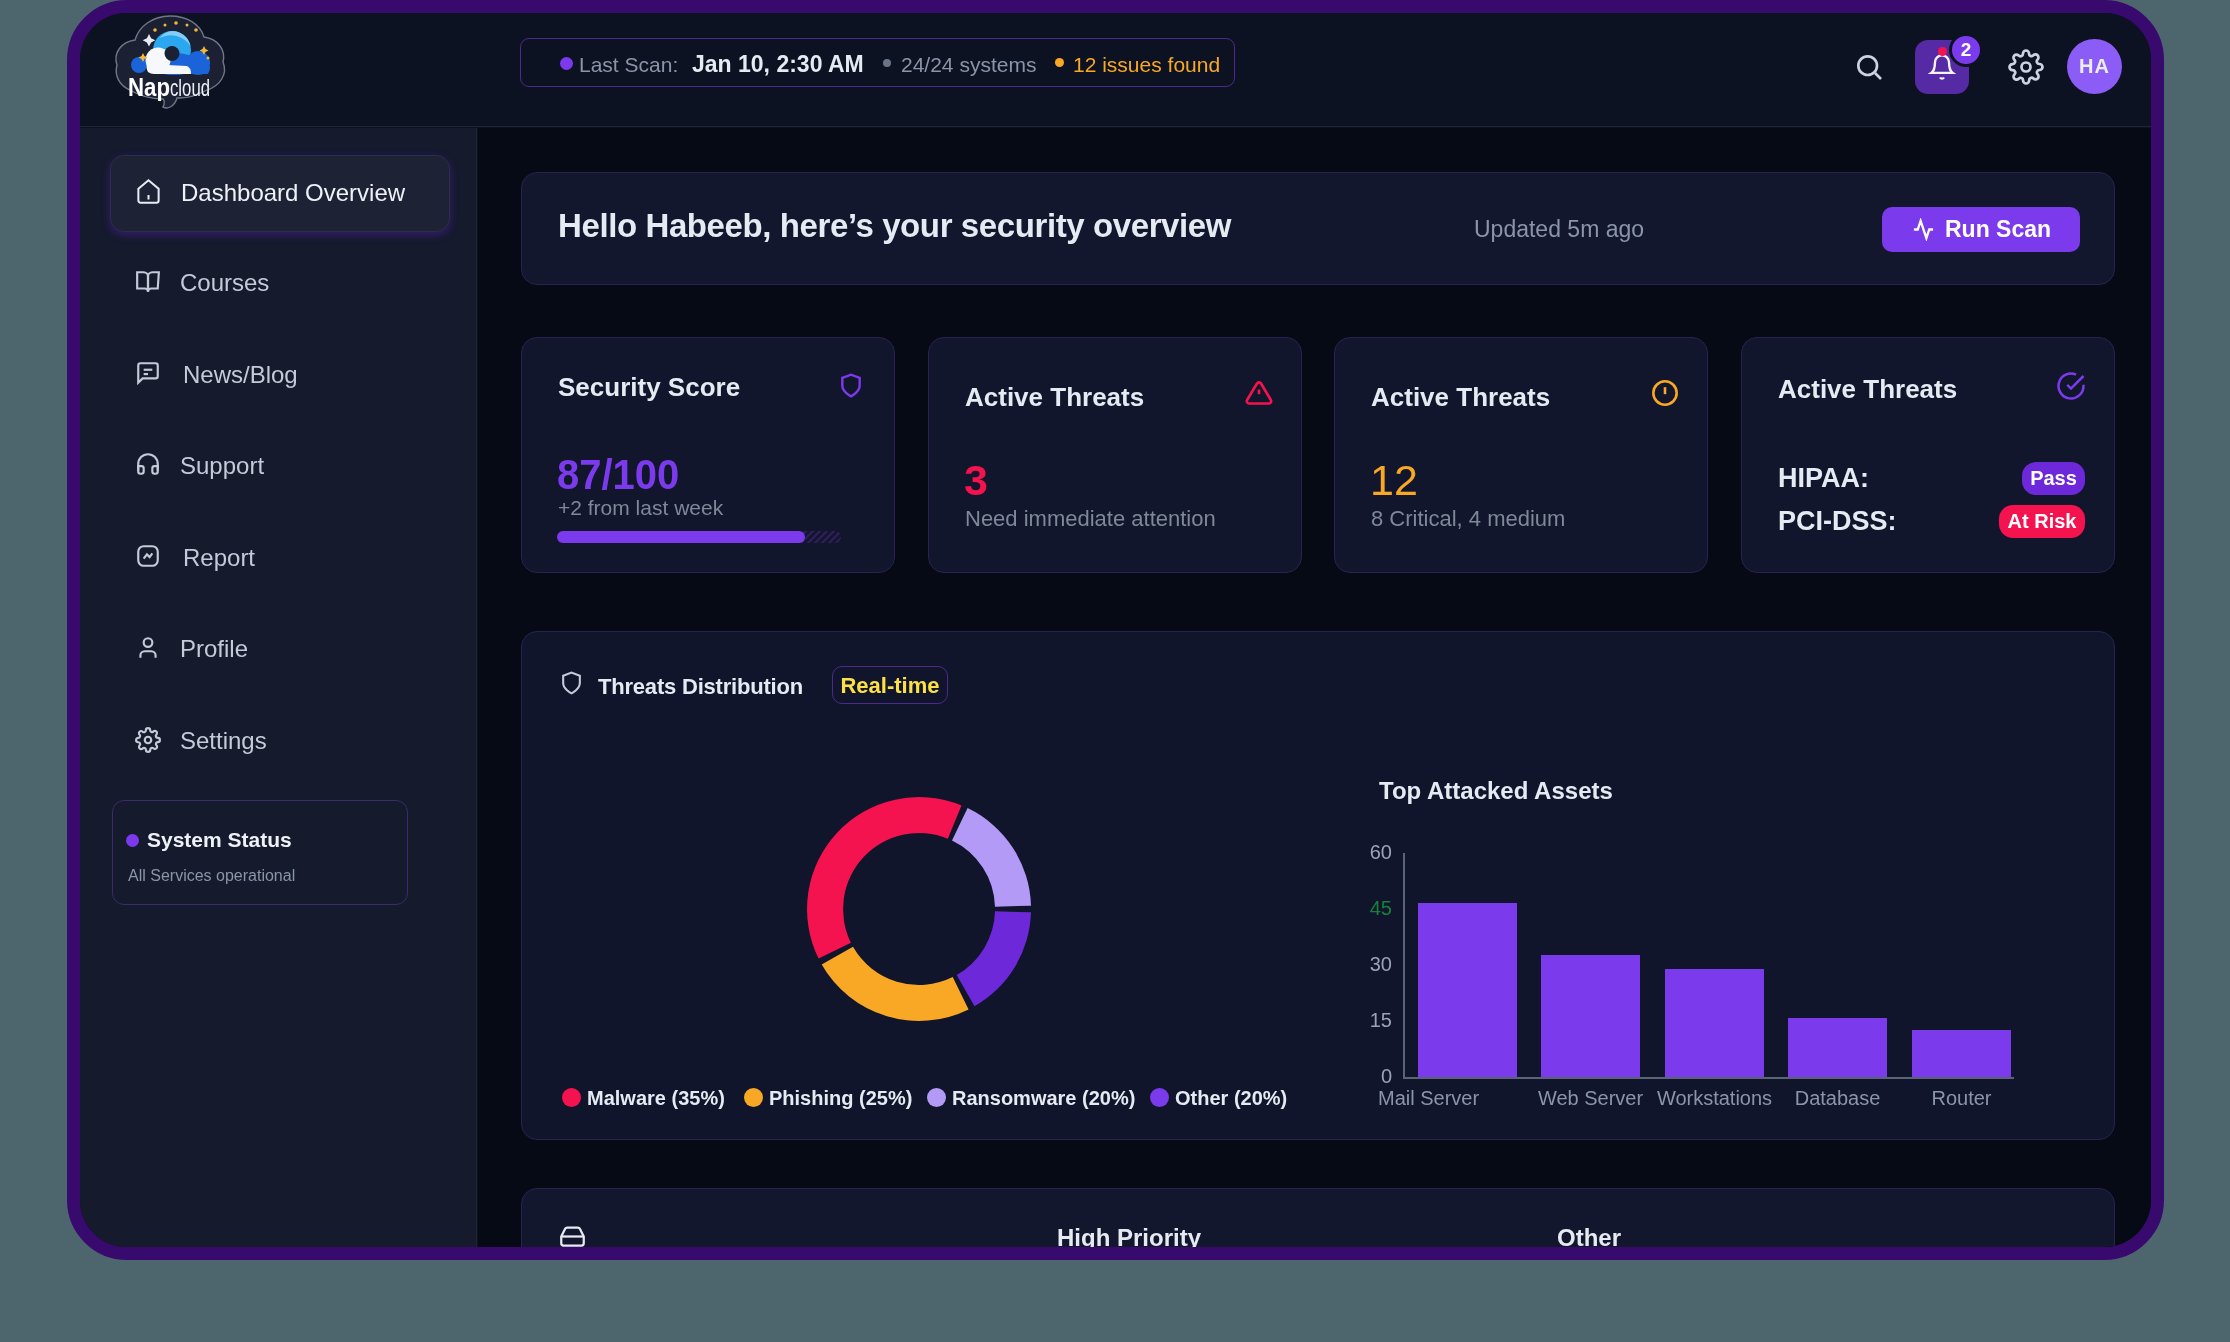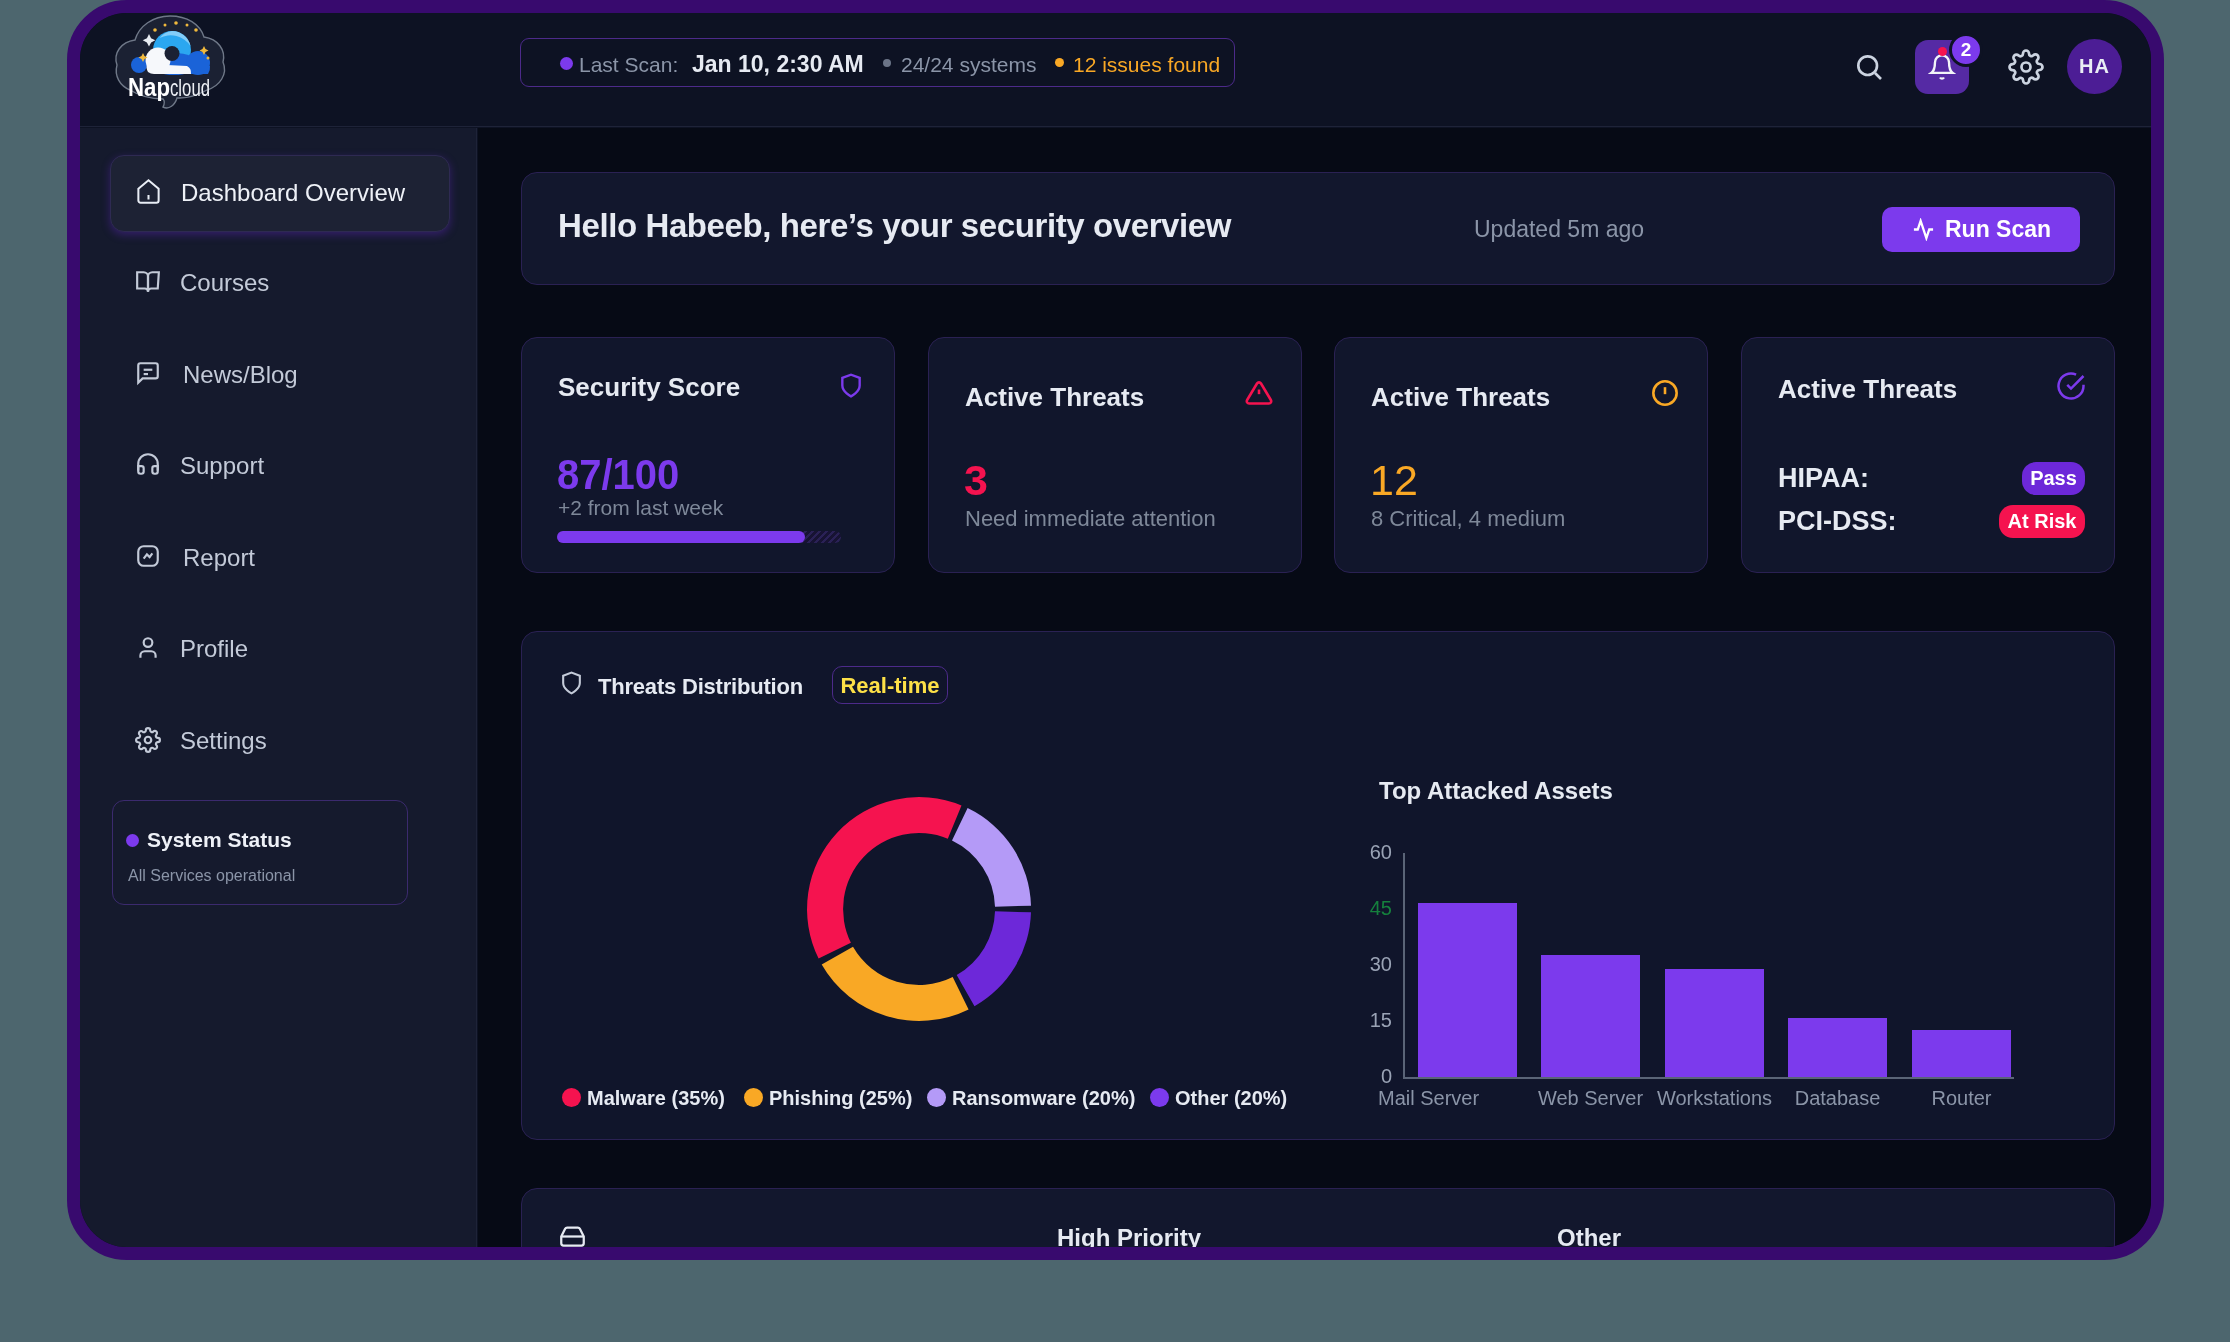--- a/index.html
+++ b/index.html
@@ -66,21 +66,21 @@
           <path d="M18 8a6 6 0 0 0-12 0c0 7-3 9-3 9h18s-3-2-3-9"></path>
           <path d="M13.7 21a2 2 0 0 1-3.4 0"></path>
         </svg>
     <div class="abs" style="left:23px; top:7px; width:9px; height:9px; border-radius:50%; background:#f5134f;"></div>
   </div>
   <div class="abs" style="left:1869px; top:20px; width:34px; height:34px; border-radius:50%; background:#7c3aed; border:3px solid #0d1223; color:#fff; font-size:19px; font-weight:bold; text-align:center; line-height:28px;">2</div>
   <svg class="abs" style="left:1928px; top:36px;" width="36" height="36" viewBox="0 0 24 24" fill="none" stroke="#cbd3e0" stroke-width="1.8">
         <circle cx="12" cy="12" r="3"></circle>
         <path d="M19.4 15a1.65 1.65 0 0 0 .33 1.82l.06.06a2 2 0 0 1 0 2.83 2 2 0 0 1-2.83 0l-.06-.06a1.65 1.65 0 0 0-1.82-.33 1.65 1.65 0 0 0-1 1.51V21a2 2 0 0 1-2 2 2 2 0 0 1-2-2v-.09A1.65 1.65 0 0 0 9 19.4a1.65 1.65 0 0 0-1.82.33l-.06.06a2 2 0 0 1-2.83 0 2 2 0 0 1 0-2.83l.06-.06a1.65 1.65 0 0 0 .33-1.82 1.65 1.65 0 0 0-1.51-1H3a2 2 0 0 1-2-2 2 2 0 0 1 2-2h.09A1.65 1.65 0 0 0 4.6 9a1.65 1.65 0 0 0-.33-1.82l-.06-.06a2 2 0 0 1 0-2.83 2 2 0 0 1 2.83 0l.06.06a1.65 1.65 0 0 0 1.82.33H9a1.65 1.65 0 0 0 1-1.51V3a2 2 0 0 1 2-2 2 2 0 0 1 2 2v.09a1.65 1.65 0 0 0 1 1.51 1.65 1.65 0 0 0 1.82-.33l.06-.06a2 2 0 0 1 2.83 0 2 2 0 0 1 0 2.83l-.06.06a1.65 1.65 0 0 0-.33 1.82V9a1.65 1.65 0 0 0 1.51 1H21a2 2 0 0 1 2 2 2 2 0 0 1-2 2h-.09a1.65 1.65 0 0 0-1.51 1z"></path>
       </svg>
-  <div class="abs" style="left:1987px; top:26px; width:55px; height:55px; border-radius:50%; background:#4c1d95; color:#e9edf4; font-size:20px; font-weight:bold; text-align:center; line-height:55px; letter-spacing:1px;">HA</div>
+  <div class="abs" style="left:1987px; top:26px; width:55px; height:55px; border-radius:50%; background:#8b5cf6; color:#e9edf4; font-size:20px; font-weight:bold; text-align:center; line-height:55px; letter-spacing:1px;">HA</div>
 
   <div class="abs" style="left:30px; top:142px; width:340px; height:77px; background:#1d2234; border:1px solid #2e2a52; border-radius:14px; box-shadow:0 3px 8px rgba(109,40,217,0.35);"></div>
   <svg class="abs" style="left:55px; top:165px;" width="27" height="27" viewBox="0 0 24 24" fill="none" stroke="#e8edf5" stroke-width="1.8">
         <path d="M3 9.5 12 2l9 7.5V20a2 2 0 0 1-2 2H5a2 2 0 0 1-2-2z"></path>
         <line x1="12" y1="15" x2="12" y2="19"></line>
       </svg>
   <div class="abs" style="left:101px; top:166px; font-size:24px; color:#eef1f7;">Dashboard Overview</div>
 
   <svg class="abs" style="left:55px; top:256px;" width="26" height="26" viewBox="0 0 24 24" fill="none" stroke="#c3cad8" stroke-width="2">
         <path d="M2 3h6a4 4 0 0 1 4 4v14a3 3 0 0 0-3-3H2z"></path>

